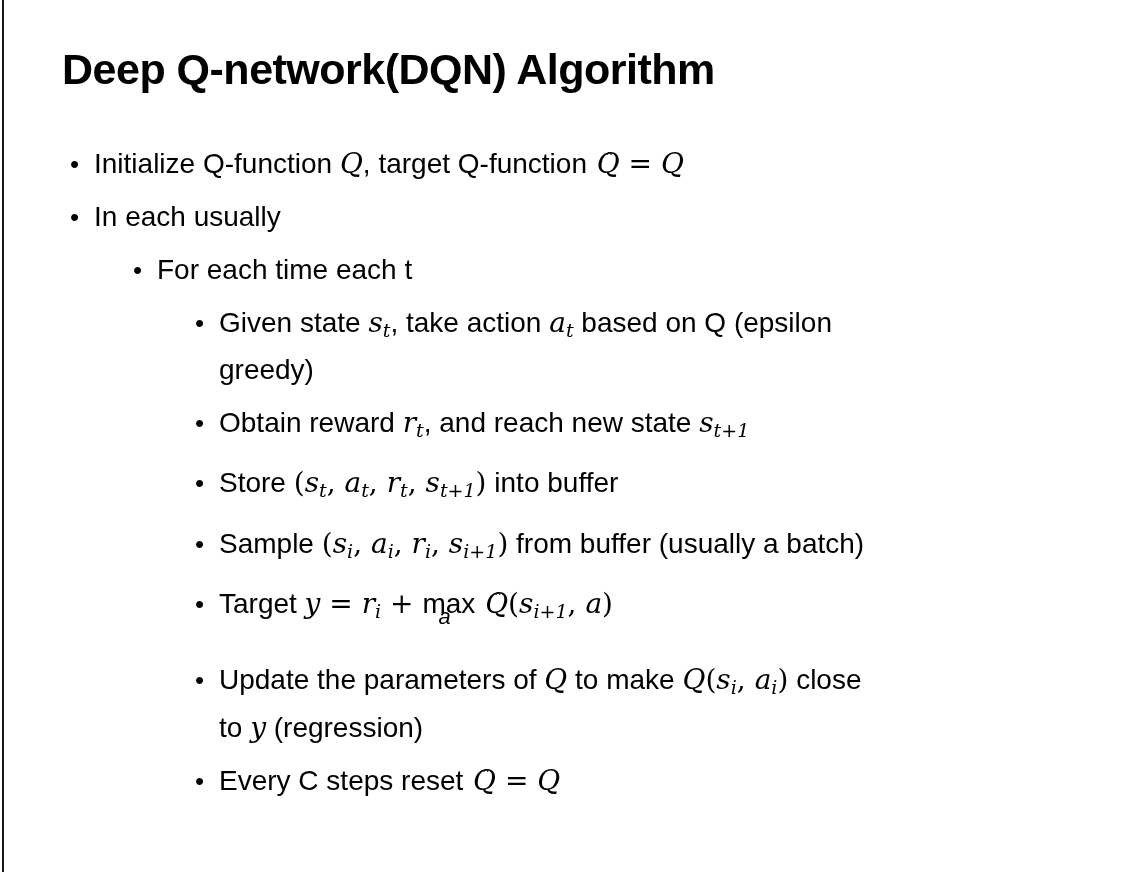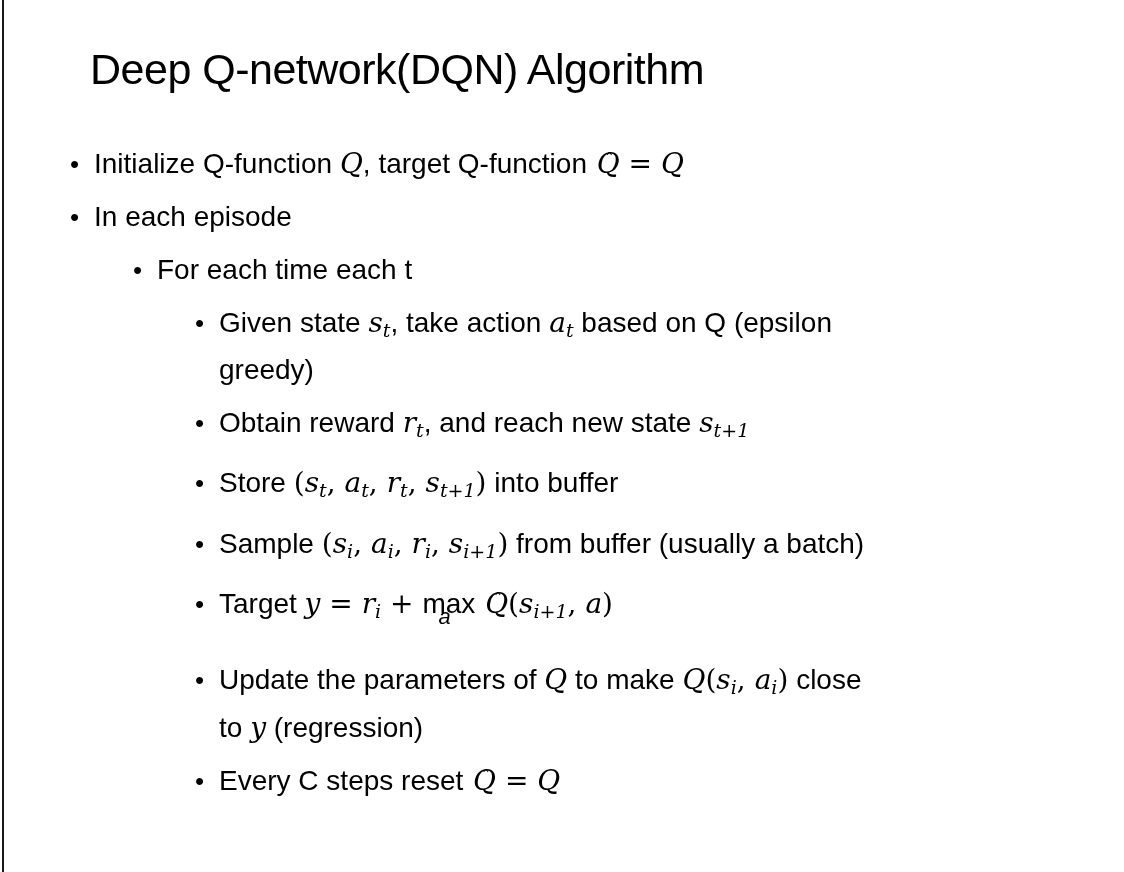--- a/index.html
+++ b/index.html
@@ -12,25 +12,24 @@
     overflow:hidden;
   }
   .edge-line{
     position:absolute;left:2px;top:0;
     width:2px;height:872px;
     background:#161616;
   }
   .title{
     padding:44px 0 0 62px;
     font-size:43px;
-    font-weight:normal;
+    font-weight:bold;
     letter-spacing:-0.5px;
     line-height:1.2;
     color:#000000;
-    margin-left:28px;
   }
   .bullets{
     margin-top:48px;
     padding-left:62px;
     font-size:28px;
   }
   .bullet{
     display:flex;
     align-items:flex-start;
     line-height:40px;
@@ -87,21 +86,21 @@
 <div class="slide">
   <div class="edge-line"></div>
   <div class="title">Deep Q-network(DQN) Algorithm</div>
   <div class="bullets" id="bullets">
       <div class="bullet lv1">
         <span class="marker">•</span>
         <div class="btext">Initialize Q-function <span class="mi">Q</span>, target Q-function <span class="mhat">Q<span class="hat">ˆ</span></span><span class="mu"> = </span><span class="mi">Q</span></div>
       </div>
       <div class="bullet lv1">
         <span class="marker">•</span>
-        <div class="btext">In each episode</div>
+        <div class="btext">In each usually</div>
       </div>
       <div class="bullet lv2">
         <span class="marker">•</span>
         <div class="btext">For each time each t</div>
       </div>
       <div class="bullet lv3">
         <span class="marker">•</span>
         <div class="btext">Given state <span class="mi">s</span><span class="msub">t</span>, take action <span class="mi">a</span><span class="msub">t</span> based on Q (epsilon<br>greedy)</div>
       </div>
       <div class="bullet lv3">

